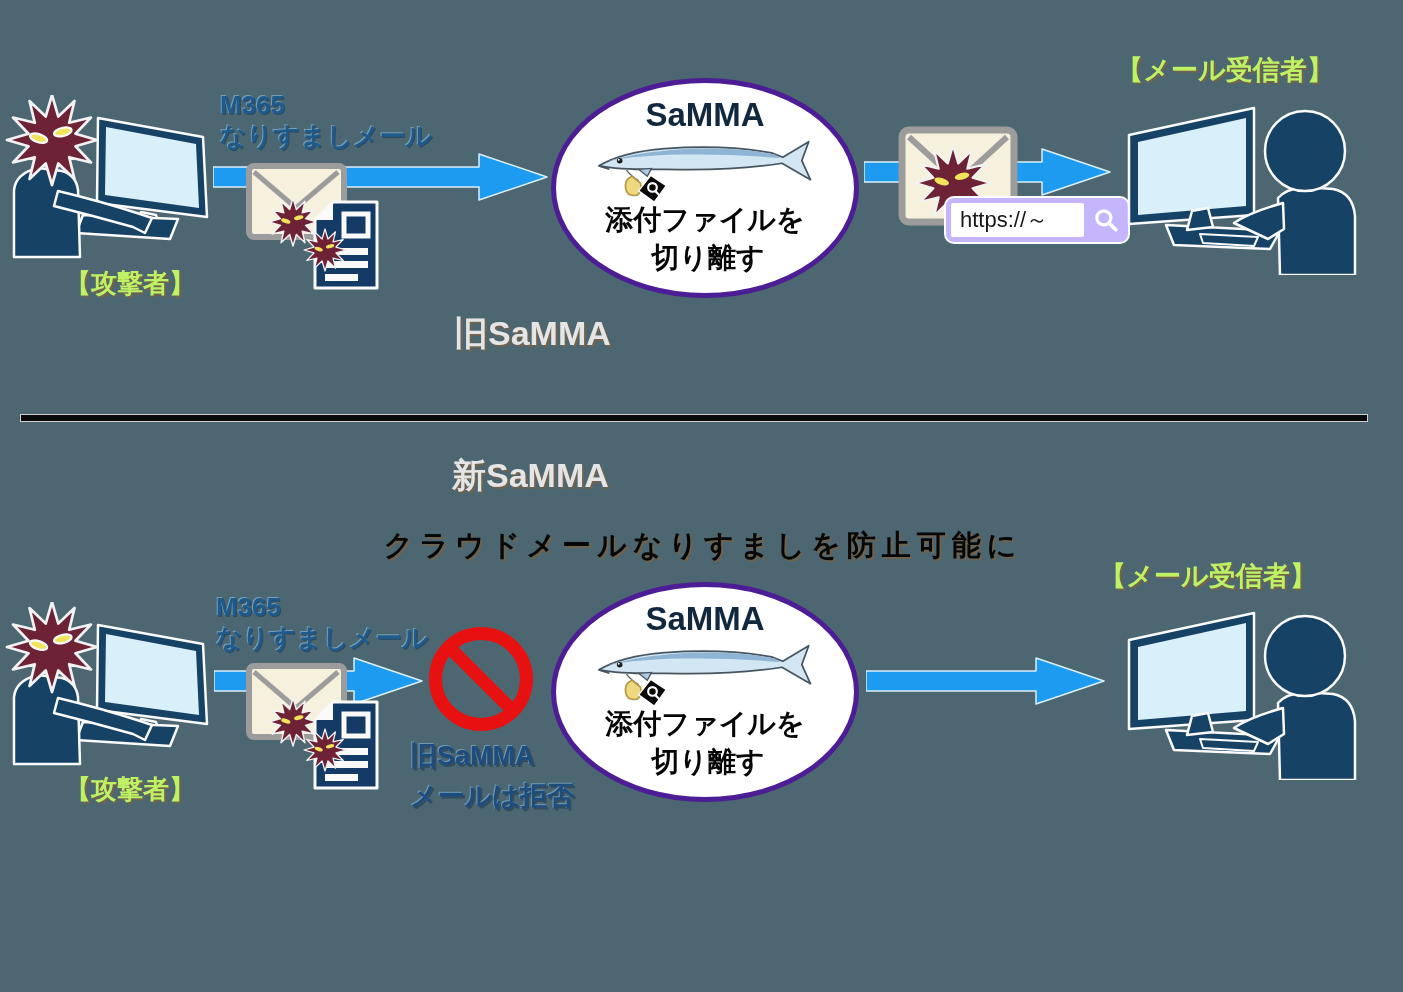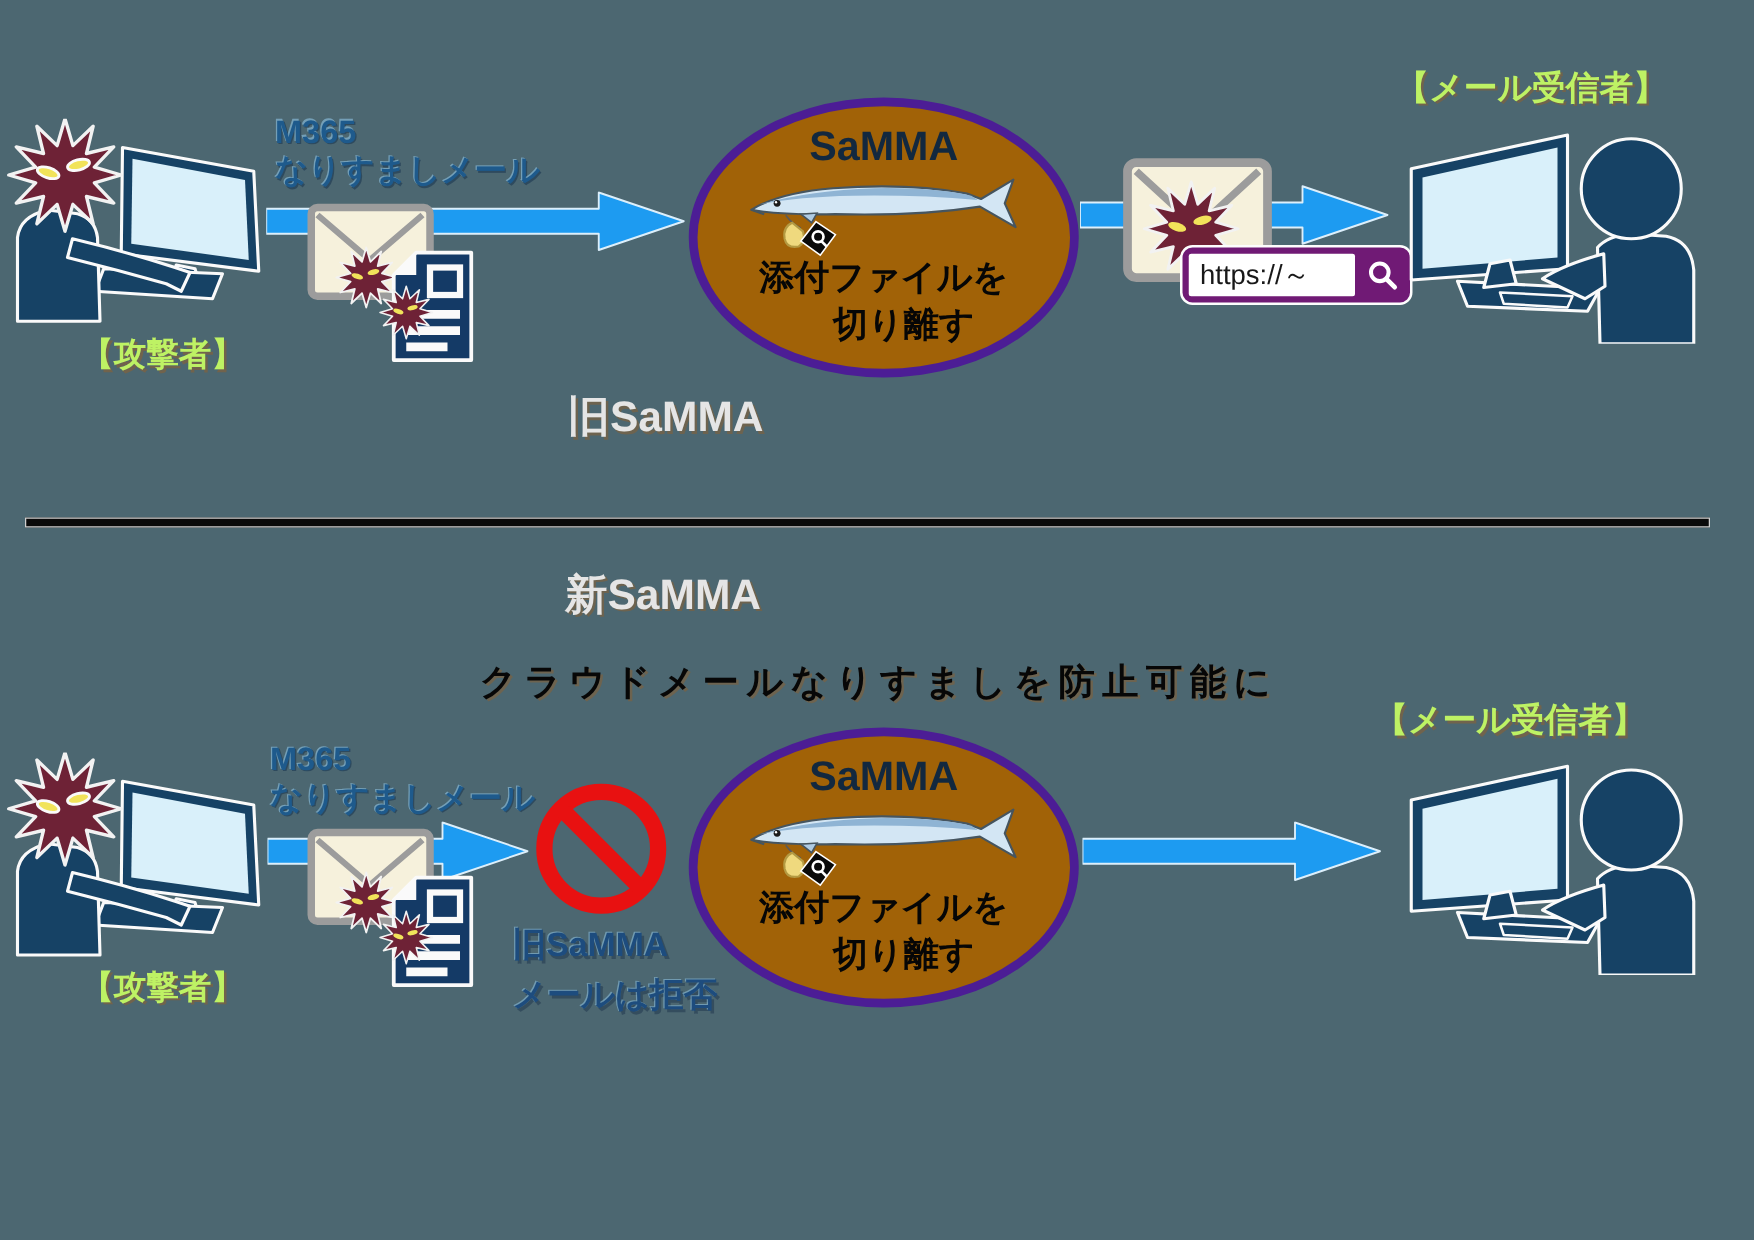--- a/index.html
+++ b/index.html
@@ -26,41 +26,41 @@
     font-size:29px;font-weight:700;color:#070707;text-align:center;letter-spacing:6px;white-space:nowrap;
     text-shadow:2px 2px 0 rgba(160,95,30,.4);
   }
   .reject-text{
     font-size:27px;font-weight:700;color:#1D4C7E;line-height:40px;white-space:nowrap;
     text-shadow:-1px -1px 0 rgba(150,205,240,.5), 2px 2px 0 rgba(10,30,60,.35);
   }
 
   
   .samma{
-    width:298px;height:210px;background:#a16207;border:7px solid #4c1d95;border-radius:50%;
+    width:298px;height:210px;background:#ffffff;border:5px solid #4c1d95;border-radius:50%;
   }
   .samma-title{position:absolute;top:13px;left:0;width:100%;text-align:center;
     font-size:33px;font-weight:700;color:#12283F;}
   .samma-fish{position:absolute;top:44px;left:28px;width:244px;height:82px;}
   .samma-l1{position:absolute;top:118px;left:0;width:100%;text-align:center;
     font-size:28px;font-weight:700;color:#060606;}
-  .samma-l2{position:absolute;top:156px;left:16px;width:100%;text-align:center;
+  .samma-l2{position:absolute;top:156px;left:3px;width:100%;text-align:center;
     font-size:28px;font-weight:700;color:#060606;}
 
   
   .divider{width:1346px;height:6px;background:#0A0A0A;border:1px solid #CFCFCF;}
 
   
   .prohibit{width:104px;height:104px;box-sizing:border-box;border:13px solid #E81111;border-radius:50%;}
   .prohibit-slash{position:absolute;left:50%;top:50%;width:13px;height:84px;background:#E81111;
     transform:translate(-50%,-50%) rotate(-45deg);}
 
   
   .urlbar{
-    width:186px;height:48px;box-sizing:border-box;background:#701a75;border:2px solid #FDFDFD;
+    width:186px;height:48px;box-sizing:border-box;background:#c4b5fd;border:2px solid #FDFDFD;
     border-radius:10px;display:flex;align-items:center;padding:5px;gap:5px;
   }
   .url-input{flex:1;height:34px;background:#fff;border-radius:2px;display:flex;align-items:center;
     padding-left:9px;font-size:22px;color:#181818;white-space:nowrap;}
   .search-btn{width:34px;height:34px;display:flex;align-items:center;justify-content:center;}
 </style>
 </head>
 <body>
 
 <svg width="0" height="0" style="position:absolute" aria-hidden="true">

